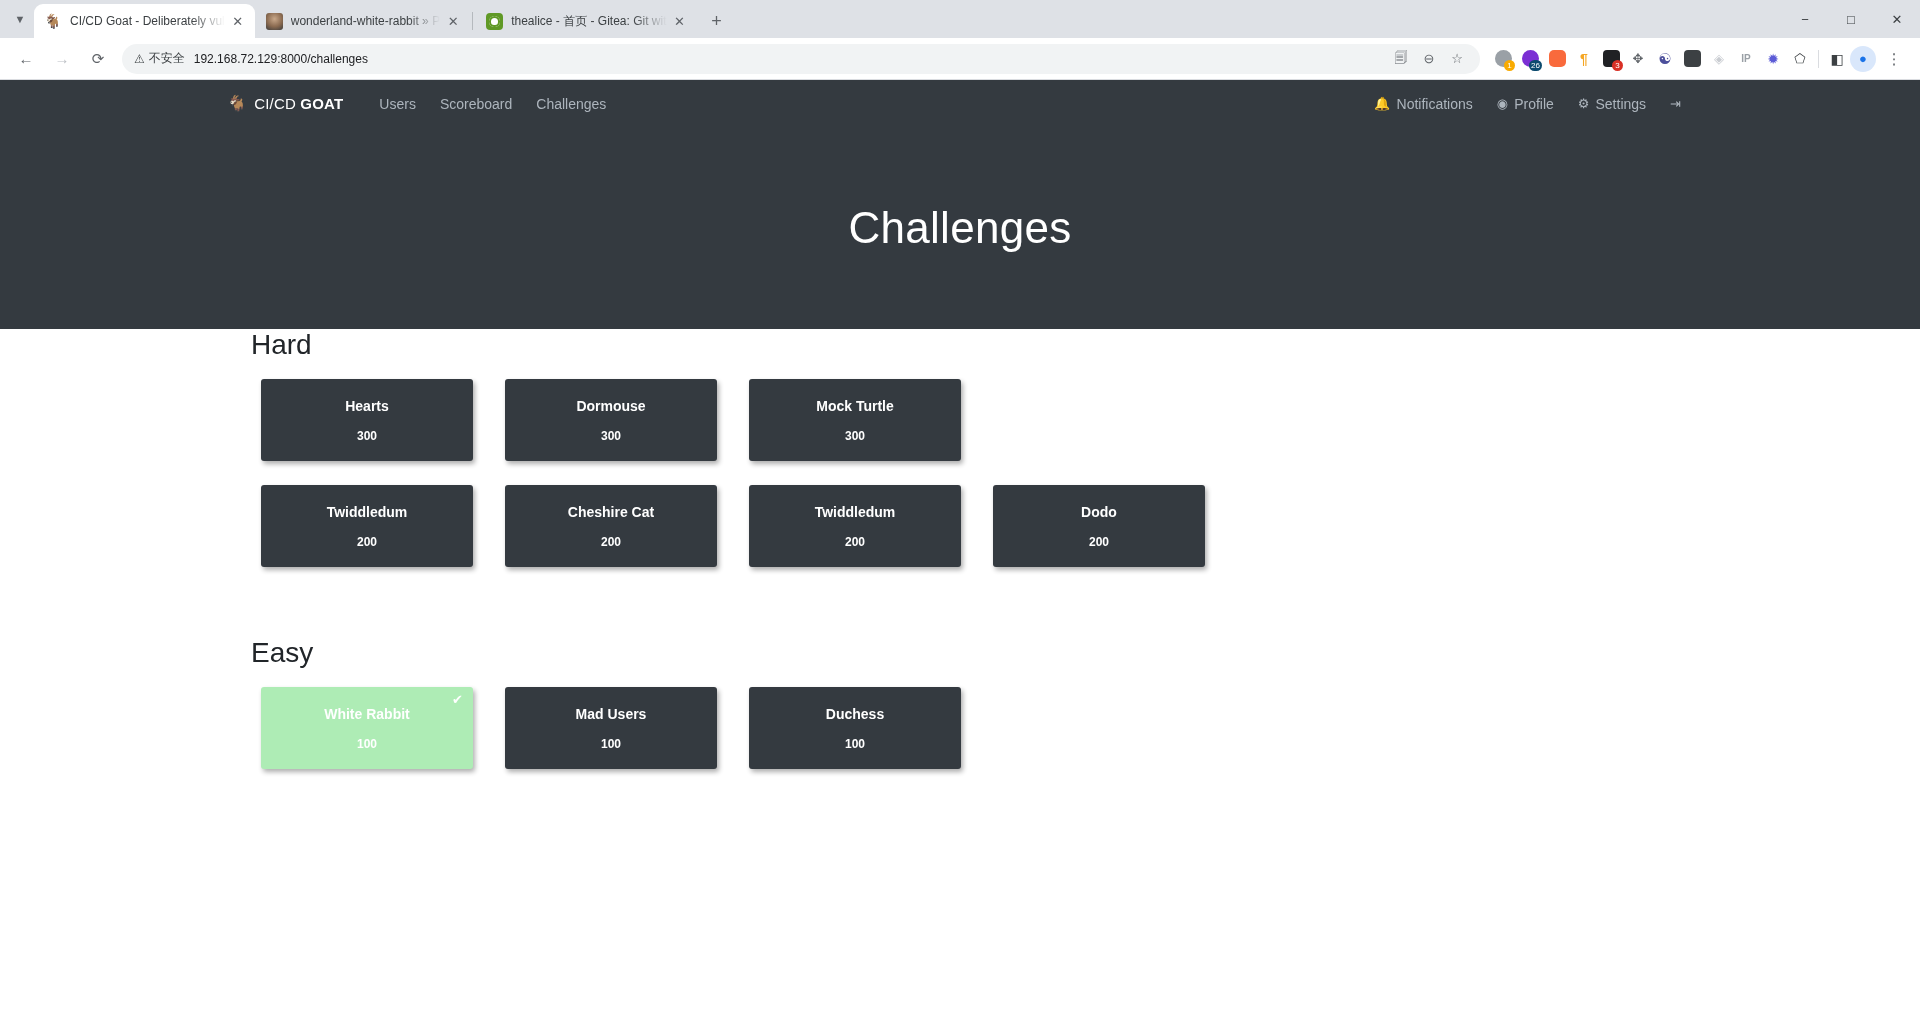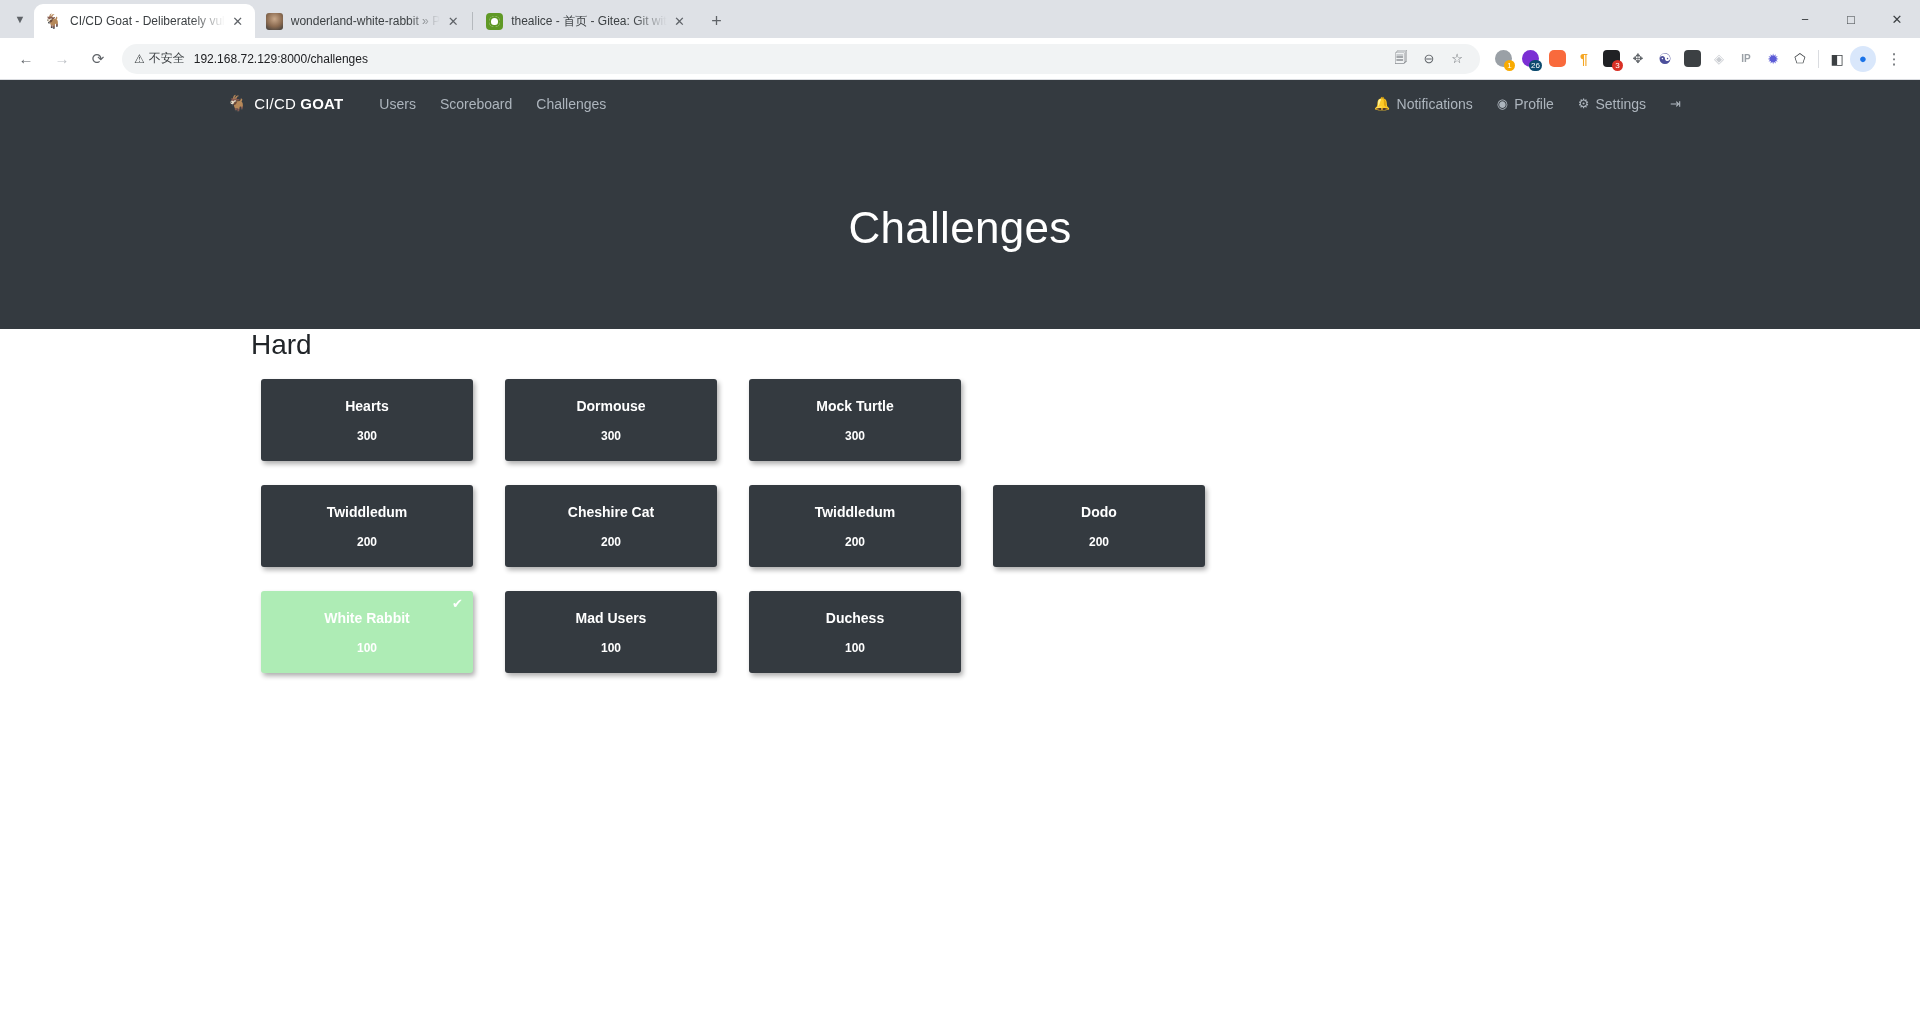--- a/index.html
+++ b/index.html
@@ -409,20 +409,21 @@
         </div>
           </div>
         <div class="card-wrap">
             <div class="chal-card">
           <span class="chal-name">Dodo</span>
           <span class="chal-pts">200</span>
         </div>
           </div>
       </div>
 
+      <div class="cat-title mt">Easy</div>
       <div class="card-row">
         <div class="card-wrap">
             <div class="chal-card solved">
           <span class="solved-check">✔</span>
           <span class="chal-name">White Rabbit</span>
           <span class="chal-pts">100</span>
         </div>
           </div>
         <div class="card-wrap">
             <div class="chal-card">

